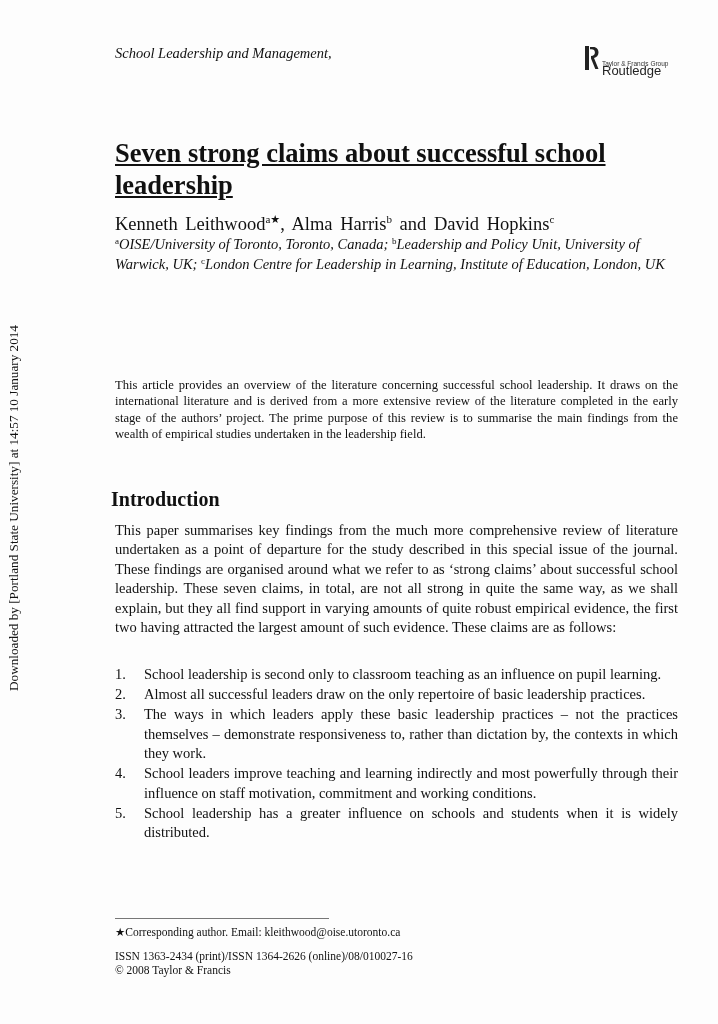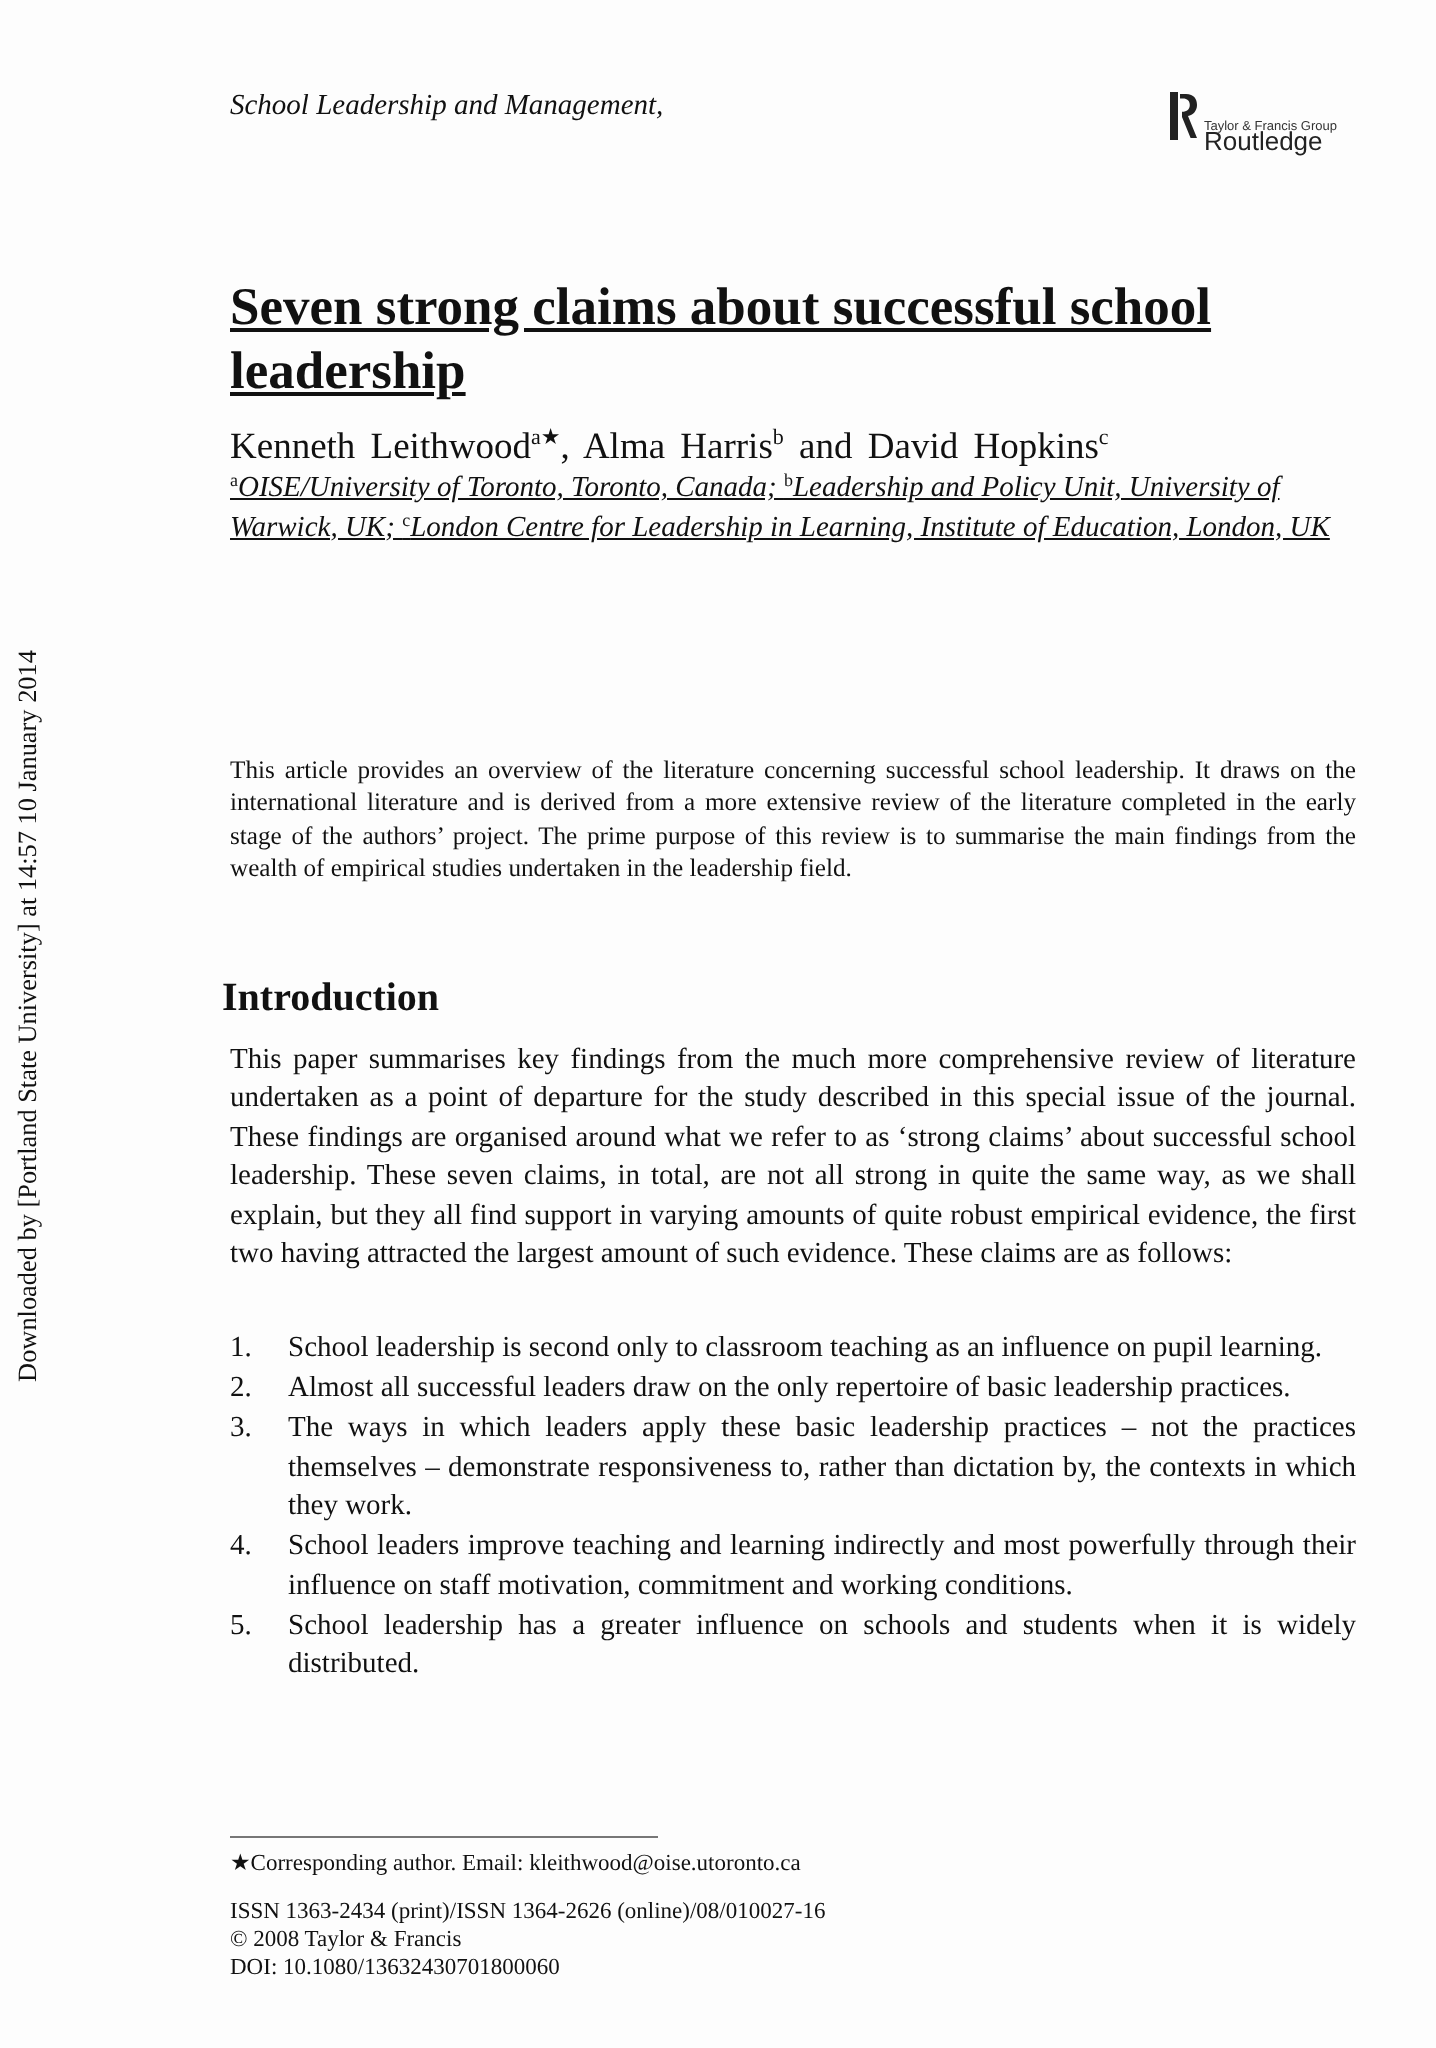--- a/index.html
+++ b/index.html
@@ -8,21 +8,21 @@
     font-family: "Liberation Serif", "DejaVu Serif", serif; color: #111;
   }
   .journal { position: absolute; left: 115px; top: 44px; font-style: italic; font-size: 14.5px; line-height: 19px; }
   .logo { position: absolute; left: 585px; top: 46px; width: 110px; height: 26px; }
   .logo .mark { position: absolute; left: 0; top: 0; width: 14px; height: 24px; }
   .logo .name { position: absolute; left: 17px; top: 18px; font-family: "Liberation Sans", sans-serif; font-size: 13px; line-height: 14px; color: #222; }
   .logo .sub { position: absolute; left: 17px; top: 14px; font-family: "Liberation Sans", sans-serif; font-size: 6.5px; line-height: 8px; color: #333; white-space: nowrap; }
   .title { position: absolute; left: 115px; top: 137px; width: 560px; font-weight: bold; font-size: 26.5px; line-height: 32px; margin: 0; text-decoration: underline; }
   .authors { position: absolute; left: 115px; top: 213px; font-size: 18.5px; line-height: 22px; word-spacing: 3px; }
   .authors sup { font-size: 11px; vertical-align: 7px; line-height: 0; }
-  .affil { position: absolute; left: 115px; top: 235px; width: 565px; font-style: italic; font-size: 14.5px; line-height: 19.5px; text-decoration: underline; }
+  .affil { position: absolute; left: 115px; top: 235px; width: 565px; font-style: italic; font-size: 14.5px; line-height: 19.5px; }
   .affil sup { font-style: normal; font-size: 9px; vertical-align: 5px; line-height: 0; }
   .side { position: absolute; left: 4px; top: 305px; width: 20px; height: 405px; }
   .side span { position: absolute; left: 50%; top: 50%; white-space: nowrap; font-size: 13.2px; transform: translate(-50%, -50%) rotate(-90deg); }
   .abstract { position: absolute; left: 115px; top: 377px; width: 563px; font-size: 12.6px; line-height: 16.4px; text-align: justify; margin: 0; }
   .h-intro { position: absolute; left: 111px; top: 490px; font-weight: bold; font-size: 20px; line-height: 18px; margin: 0; }
   .intro { position: absolute; left: 115px; top: 521px; width: 563px; font-size: 14.5px; line-height: 19.4px; text-align: justify; margin: 0; }
   .claims { position: absolute; left: 115px; top: 665px; width: 563px; margin: 0; padding: 0; list-style: none; font-size: 14.5px; line-height: 19.5px; }
   .claims li { position: relative; padding-left: 29px; text-align: justify; margin: 0 0 0.5px 0; }
   .claims .num { position: absolute; left: 0; top: 0; }
   .fn-rule { position: absolute; left: 115px; top: 918px; width: 214px; height: 0; border-top: 1px solid #777; }
@@ -71,14 +71,13 @@
   <li><span class="num">4.</span><span>School leaders improve teaching and learning indirectly and most powerfully through their influence on staff motivation, commitment and working condi­tions.</span></li>
   <li><span class="num">5.</span><span>School leadership has a greater influence on schools and students when it is widely distributed.</span></li>
 </ol>
 
 <div class="fn-rule"></div>
 <div class="footnote">★Corresponding author. Email: kleithwood@oise.utoronto.ca</div>
 
 <div class="pub">
   <div>ISSN 1363-2434 (print)/ISSN 1364-2626 (online)/08/010027-16</div>
   <div>© 2008 Taylor &amp; Francis</div>
-  <div>DOI: 10.1080/13632430701800060</div>
 </div>
 
 </body></html>

